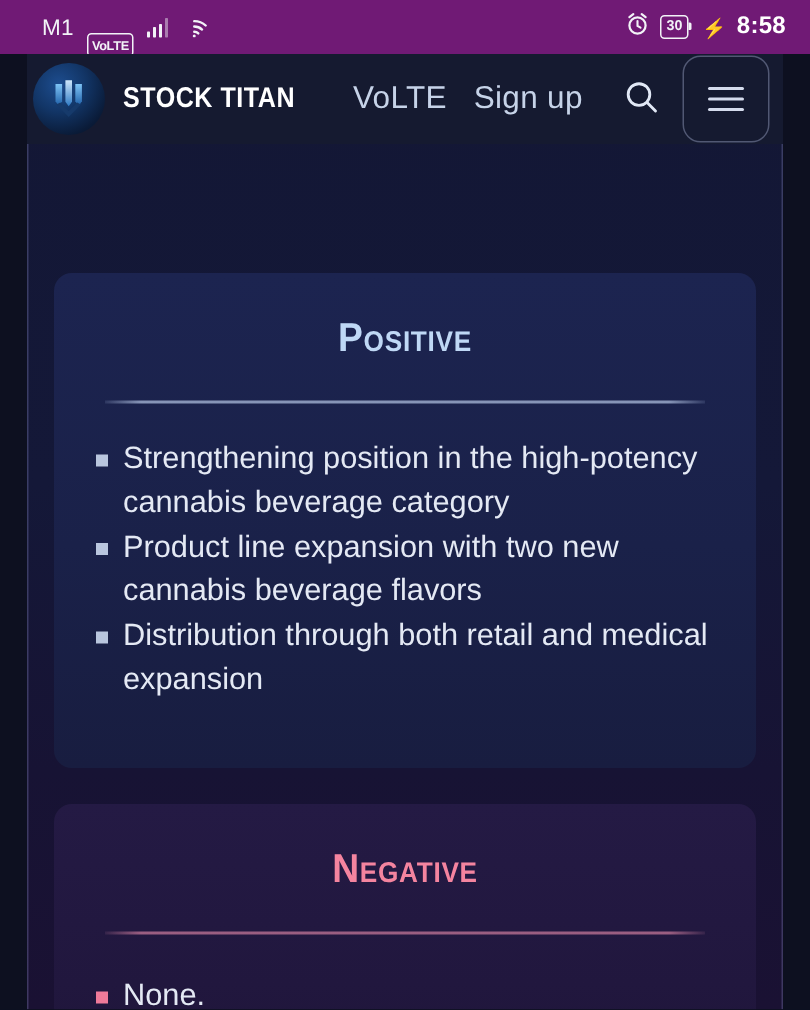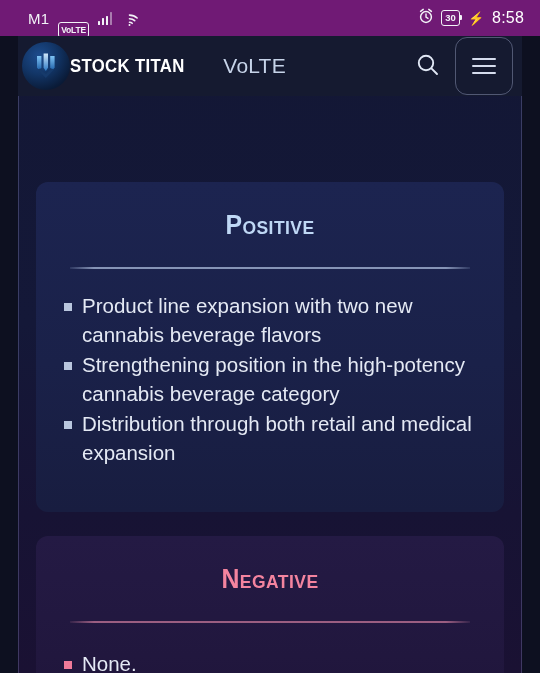--- a/index.html
+++ b/index.html
@@ -29,21 +29,21 @@
     font-size:8.5px; font-weight:bold; line-height:1;
     padding:2.5px 2px; letter-spacing:-.2px; color:#f2f3f7;margin-top:24px;
   }
   .sb-signal{ display:flex; align-items:flex-end; gap:1.5px; height:13px; }
   .sb-signal i{ display:block; width:2.5px; background:#f2f3f7; border-radius:.5px; }
   .sb-signal i:nth-child(1){ height:4px; }
   .sb-signal i:nth-child(2){ height:6.5px; }
   .sb-signal i:nth-child(3){ height:9px; }
   .sb-signal i:nth-child(4){ height:12.5px; opacity:.45; }
   .sb-wifi{ width:17px; height:13px; position:relative; }
-  .sb-time{ font-size:16px; letter-spacing:.2px; color:#fff; }
+  .sb-time{ font-size:16px; letter-spacing:.2px; color:#fff;font-weight:bold; }
   .sb-batt{
     border:1.6px solid #f2f3f7; border-radius:3px;
     font-size:9.5px; font-weight:600; line-height:1;
     padding:2px 3px; color:#f2f3f7; position:relative;
   }
   .sb-batt::after{
     content:""; position:absolute; right:-3.5px; top:4px;
     width:2px; height:5px; background:#f2f3f7; border-radius:0 1px 1px 0;
   }
   .sb-bolt{ font-size:13px; color:#f2f3f7; margin-left:2px; }
@@ -70,21 +70,21 @@
   .edge-line.r{ left:521px; }
 
   
   .siteheader{
     position:absolute; left:0; top:0; width:504px; height:60px;
     background:#151a30;
     display:flex; align-items:center;
     padding:0 9px 0 4px;
     z-index:5;
   }
-  .brand{ display:flex; align-items:center; gap:0; }
+  .brand{ display:flex; align-items:center; gap:12px; }
   .logo{
     width:48px; height:48px; border-radius:50%;
     background:radial-gradient(circle at 36% 30%, #1d4d8f 0%, #123566 40%, #0a1b38 75%, #070f22 100%);
     display:flex; align-items:center; justify-content:center;
     flex-shrink:0;
   }
   .brandname{
     font-family:"Liberation Sans", sans-serif;
     font-size:19px; font-weight:bold; color:#ffffff;
     letter-spacing:.4px;
@@ -234,20 +234,21 @@
             <path d="M12.6 2.5H17v14.3l-2.2 3.1-2.2-3.1z" fill="url(#bar2)"></path>
             <path d="M19.2 5h4.4v11.5l-2.2 3.1-2.2-3.1z" fill="url(#bar1)"></path>
             <path d="M6.6 18.6 14.8 27l8.2-8.4-2.6-1.2-5.6 5.6-5.6-5.6z" fill="#163a6b"></path>
           </svg>
         </span>
         <span class="brandname">STOCK TITAN</span>
       </div>
 
       <div class="navlinks">
         <a class="navlink">VoLTE</a>
+        <a class="navlink">Sign up</a>
       </div>
 
       <div class="hdr-right">
         <button class="icon-btn">
           <span>
             <svg width="26" height="26" viewBox="0 0 26 26">
               <circle cx="11" cy="11" r="7.2" stroke="#e1e8f5" stroke-width="1.9" fill="none"></circle>
               <path d="M16.4 16.4 22 22" stroke="#e1e8f5" stroke-width="1.9" stroke-linecap="round"></path>
             </svg>
           </span>
@@ -259,22 +260,22 @@
         </button>
       </div>
     </div>
 
     <div class="scroll-body">
 
       <section class="card positive">
         <div class="card-title">Positive</div>
         <div class="divider"></div>
         <ul class="bullets">
+          <li>Strengthening position in the high-potency cannabis beverage category</li>
           <li>Product line expansion with two new cannabis beverage flavors</li>
-          <li>Strengthening position in the high-potency cannabis beverage category</li>
           <li>Distribution through both retail and medical expansion</li>
         </ul>
       </section>
 
       <section class="card negative">
         <div class="card-title">Negative</div>
         <div class="divider"></div>
         <ul class="bullets">
           <li>None.</li>
         </ul>

